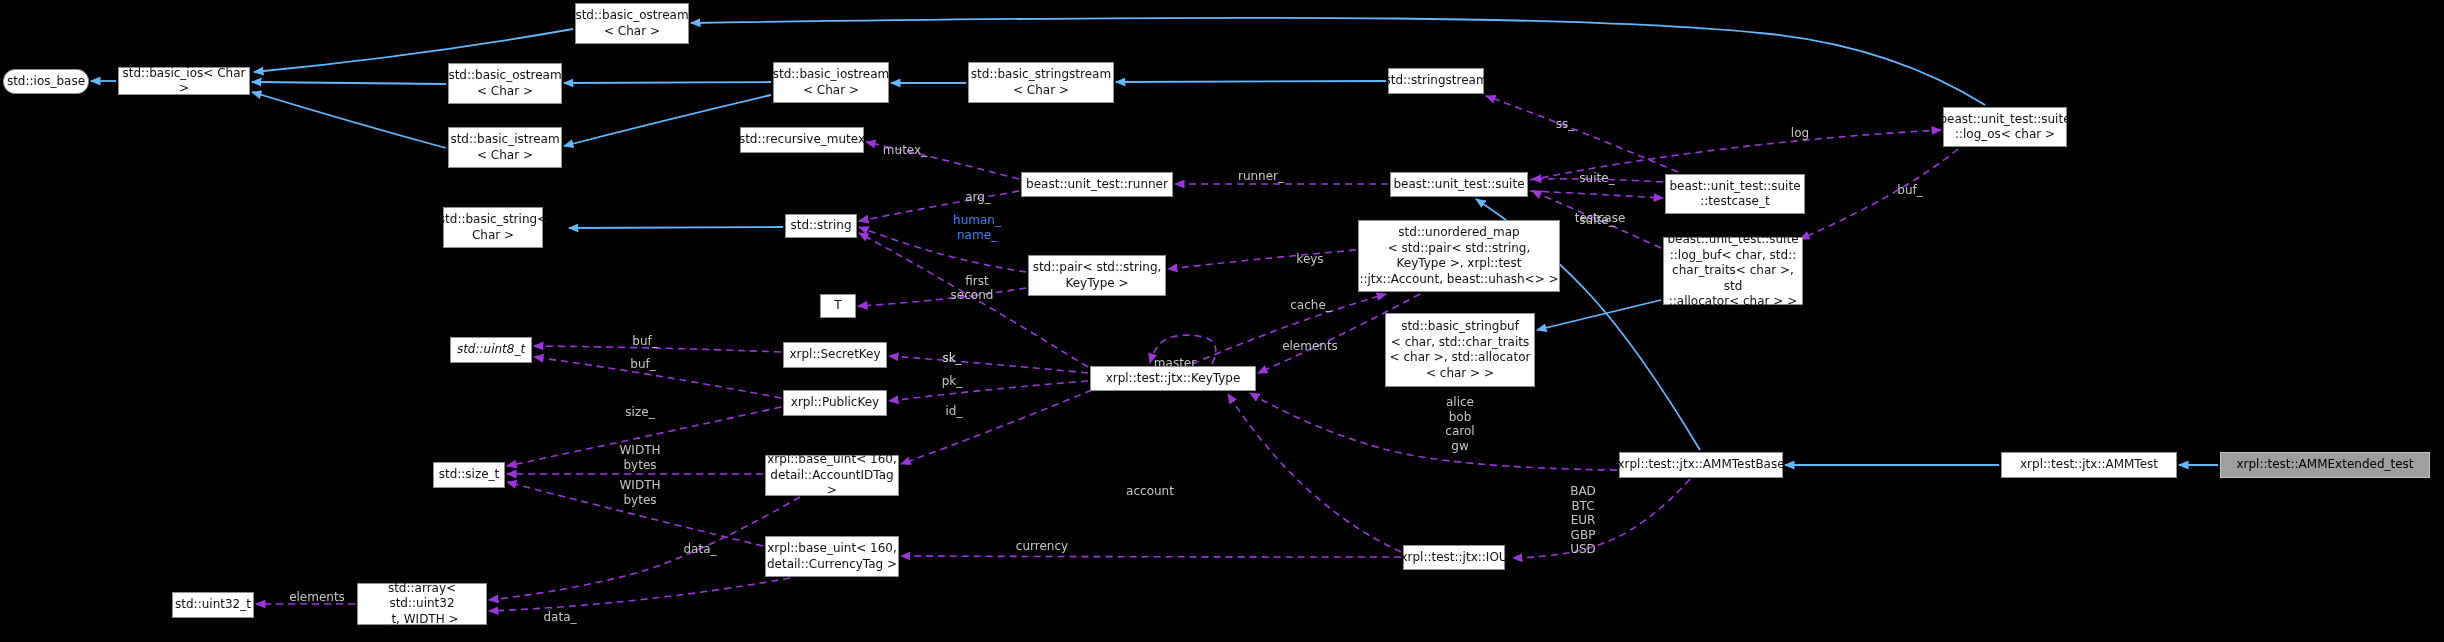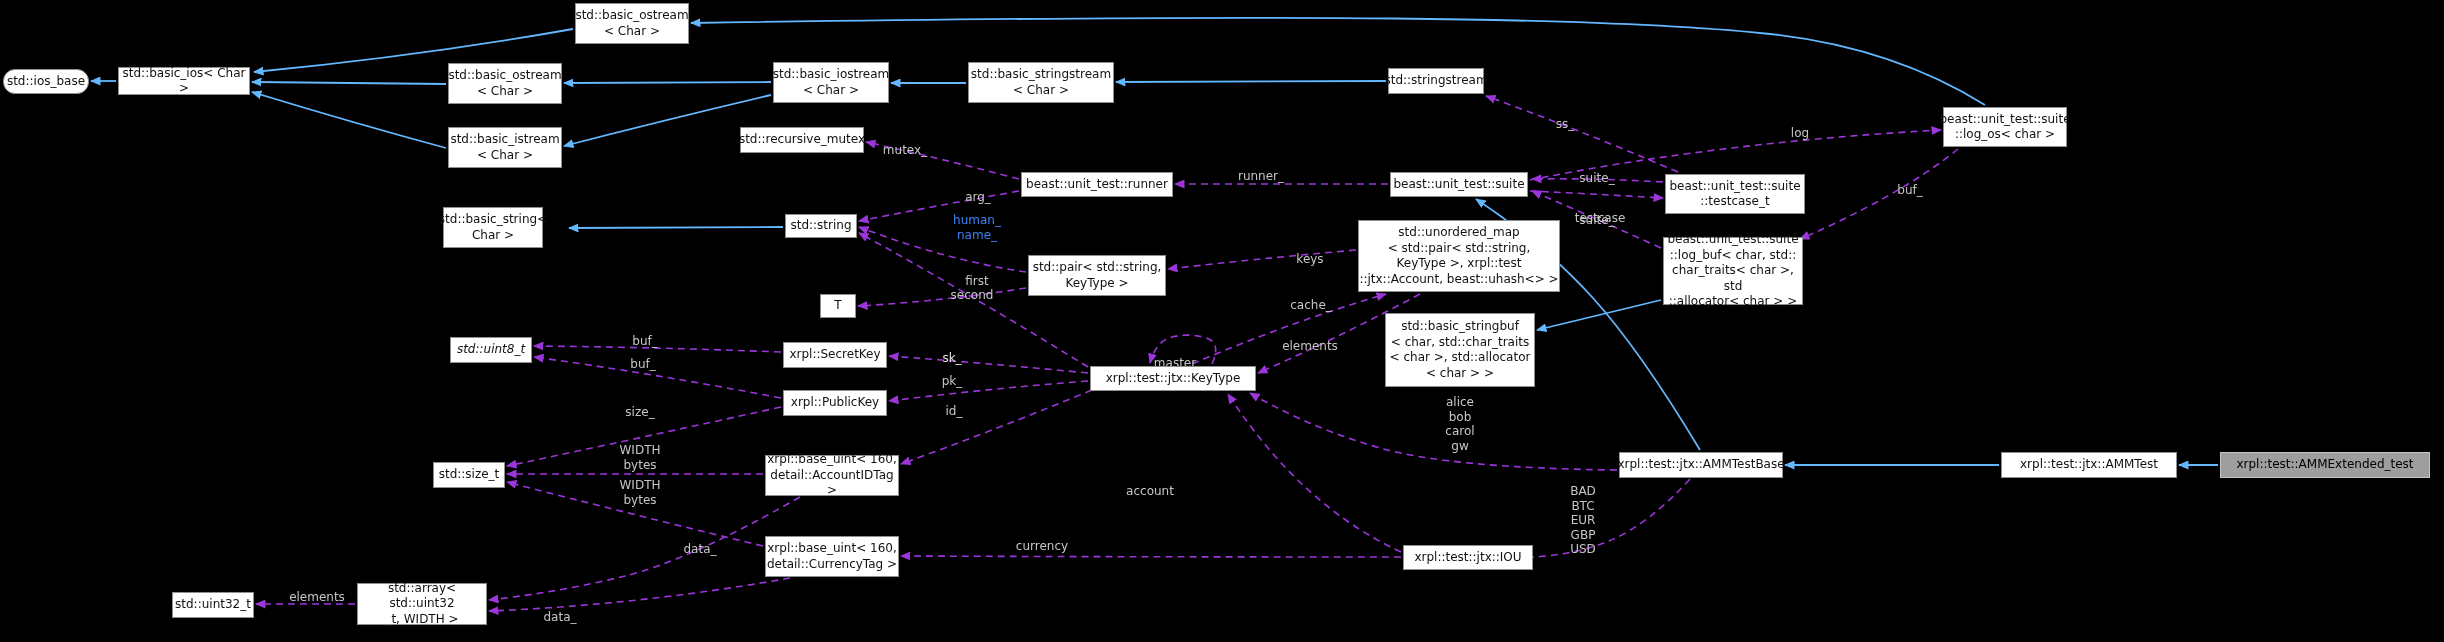--- a/index.html
+++ b/index.html
@@ -157,21 +157,21 @@
       <div class="node" style="left: 820px; top: 294px; width: 36px; height: 24px;">T</div>
       <div class="node" style="left: 450px; top: 337px; width: 82px; height: 26px; font-style: italic;">std::uint8_t</div>
       <div class="node" style="left: 783px; top: 342px; width: 104px; height: 26px;">xrpl::SecretKey</div>
       <div class="node" style="left: 783px; top: 390px; width: 104px; height: 26px;">xrpl::PublicKey</div>
       <div class="node" style="left: 1090px; top: 366px; width: 166px; height: 25px;">xrpl::test::jtx::KeyType</div>
       <div class="node" style="left: 433px; top: 462px; width: 72px; height: 26px;">std::size_t</div>
       <div class="node" style="left: 765px; top: 455px; width: 134px; height: 41px;">xrpl::base_uint&lt; 160,
 detail::AccountIDTag &gt;</div>
       <div class="node" style="left: 765px; top: 536px; width: 134px; height: 41px;">xrpl::base_uint&lt; 160,
 detail::CurrencyTag &gt;</div>
-      <div class="node" style="left: 1403px; top: 545px; width: 130px; height: 25px;">xrpl::test::jtx::IOU</div>
+      <div class="node" style="left: 1403px; top: 545px; width: 102px; height: 25px;">xrpl::test::jtx::IOU</div>
       <div class="node" style="left: 172px; top: 592px; width: 82px; height: 26px;">std::uint32_t</div>
       <div class="node" style="left: 357px; top: 583px; width: 130px; height: 42px;">std::array&lt; std::uint32
 _t, WIDTH &gt;</div>
       <div class="node" style="left: 1619px; top: 452px; width: 164px; height: 26px;">xrpl::test::jtx::AMMTestBase</div>
       <div class="node" style="left: 2001px; top: 452px; width: 176px; height: 26px;">xrpl::test::jtx::AMMTest</div>
       <div class="node target" style="left: 2220px; top: 452px; width: 210px; height: 26px;">xrpl::test::AMMExtended_test</div>
     </div>
 </div>
 
 </body></html>

